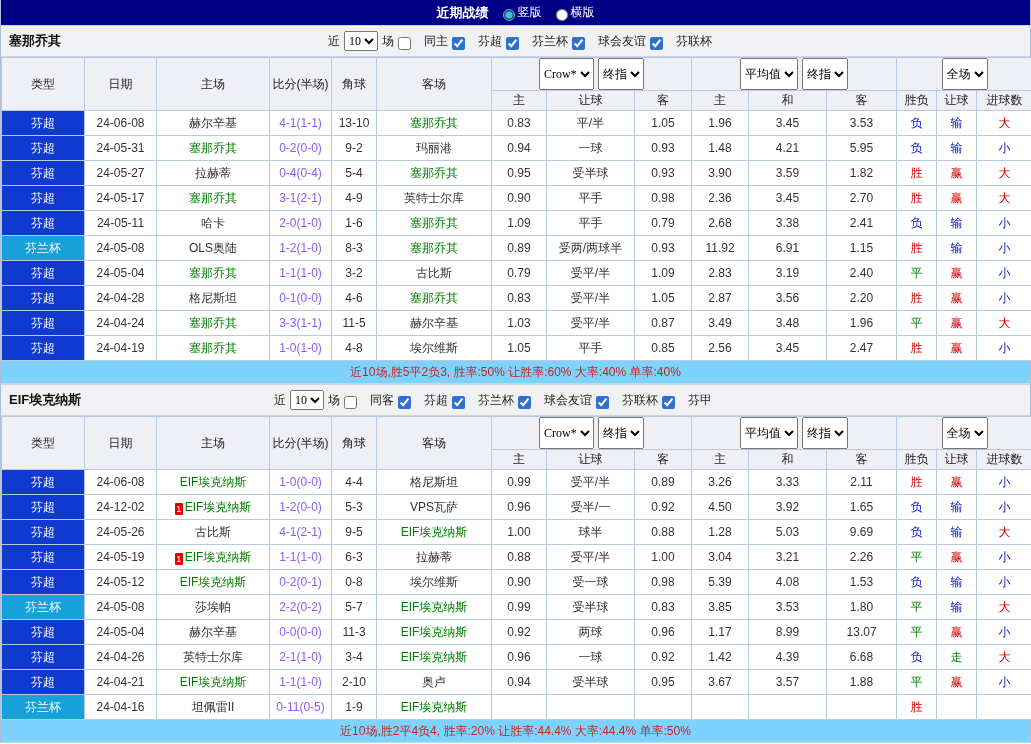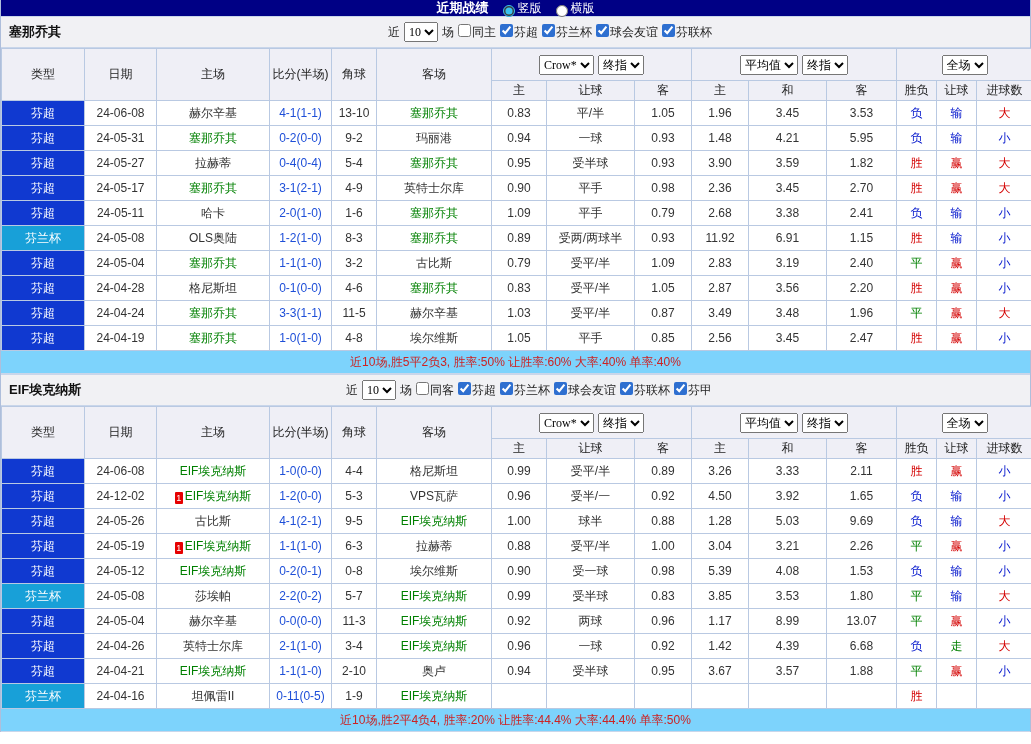--- a/index.html
+++ b/index.html
@@ -1,39 +1,39 @@
 <!DOCTYPE html>
 <html><head>
 <meta charset="utf-8">
 <style>
   *{box-sizing:border-box;margin:0;padding:0}
   html,body{background:#fff}
   body{font-family:"Liberation Sans","DejaVu Sans",sans-serif;font-size:12px;color:#222;width:1031px}
   input,select{accent-color:#2e6fd0;font-family:Liberation Serif, serif}
   .page{width:1031px;border-left:1px solid #aebedb;border-right:1px solid #aebedb}
-  .topbar{background:#000085;color:#fff;height:16px;display:flex;align-items:center;justify-content:center;gap:14px}
+  .topbar{background:#000085;color:#fff;height:25px;display:flex;align-items:center;justify-content:center;gap:14px}
   .topbar .title{font-weight:bold;font-size:13px}
   .topbar label{display:flex;align-items:flex-end;gap:3px;font-size:12px;cursor:pointer}
   .topbar input[type=radio]{width:12px;height:12px;accent-color:#39c1f0}
   .sec-head{height:32px;display:flex;align-items:center;background:#f1f1f4;border-top:1px solid #c9d6ea;border-bottom:1px solid #c9d6ea}
   .team{font-weight:bold;padding-left:8px;font-size:13px;color:#111}
   .filters{margin-left:auto;margin-right:318px;display:flex;align-items:center;gap:4px;white-space:nowrap}
   .filters select{height:20px;font-size:12px}
-  .filters label{display:flex;align-items:flex-start;gap:1px;cursor:pointer}
+  .filters label{display:flex;align-items:flex-end;gap:13px;cursor:pointer}
   .filters input[type=checkbox]{width:13px;height:13px}
   table{border-collapse:collapse;table-layout:fixed;width:1031px}
   th,td{border:1px solid #b9c9e2;text-align:center;font-weight:normal;font-size:12px;white-space:nowrap;overflow:hidden}
   thead th{background:#efeff6;color:#222}
   thead tr.r1 th{height:32px}
   thead tr.r2 th{height:20px}
-  thead select{height:20px;font-size:12px;margin:0 2px}
+  thead select{height:32px;font-size:12px;margin:0 2px}
   tbody td{height:25px;background:#fff;color:#333}
   td.lg{color:#fff}
   .focus{color:#008000}
-  .score{color:#1d4ed8}
+  .score{color:#8b5cf6}
   .rc-r{color:#d40000}.rc-b{color:#0014cc}.rc-g{color:#008000}
   .card{display:inline-block;background:#e60000;color:#fff;font-size:9px;line-height:12px;width:8px;height:12px;vertical-align:-1px;margin-right:2px;border-radius:1px}
   .summary{height:23px;line-height:23px;text-align:center;color:#c22;background:#7dd3fc;border-bottom:1px solid #c9d6ea;font-size:12px}
 </style>
 </head>
 <body>
 
 <div class="page">
   <div class="topbar">
     <span class="title">近期战绩</span>

